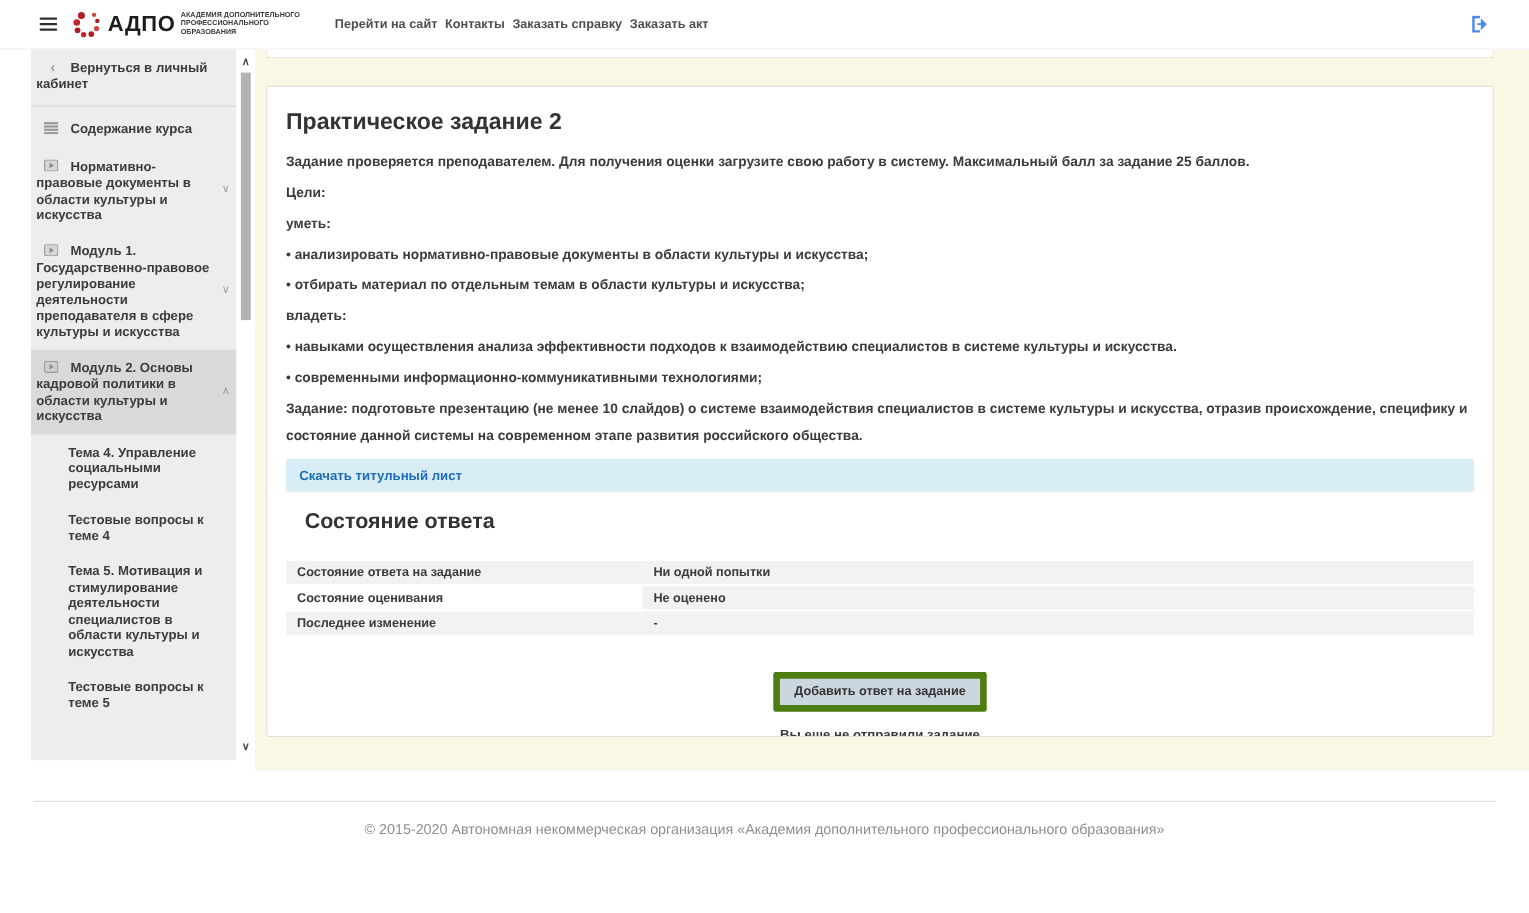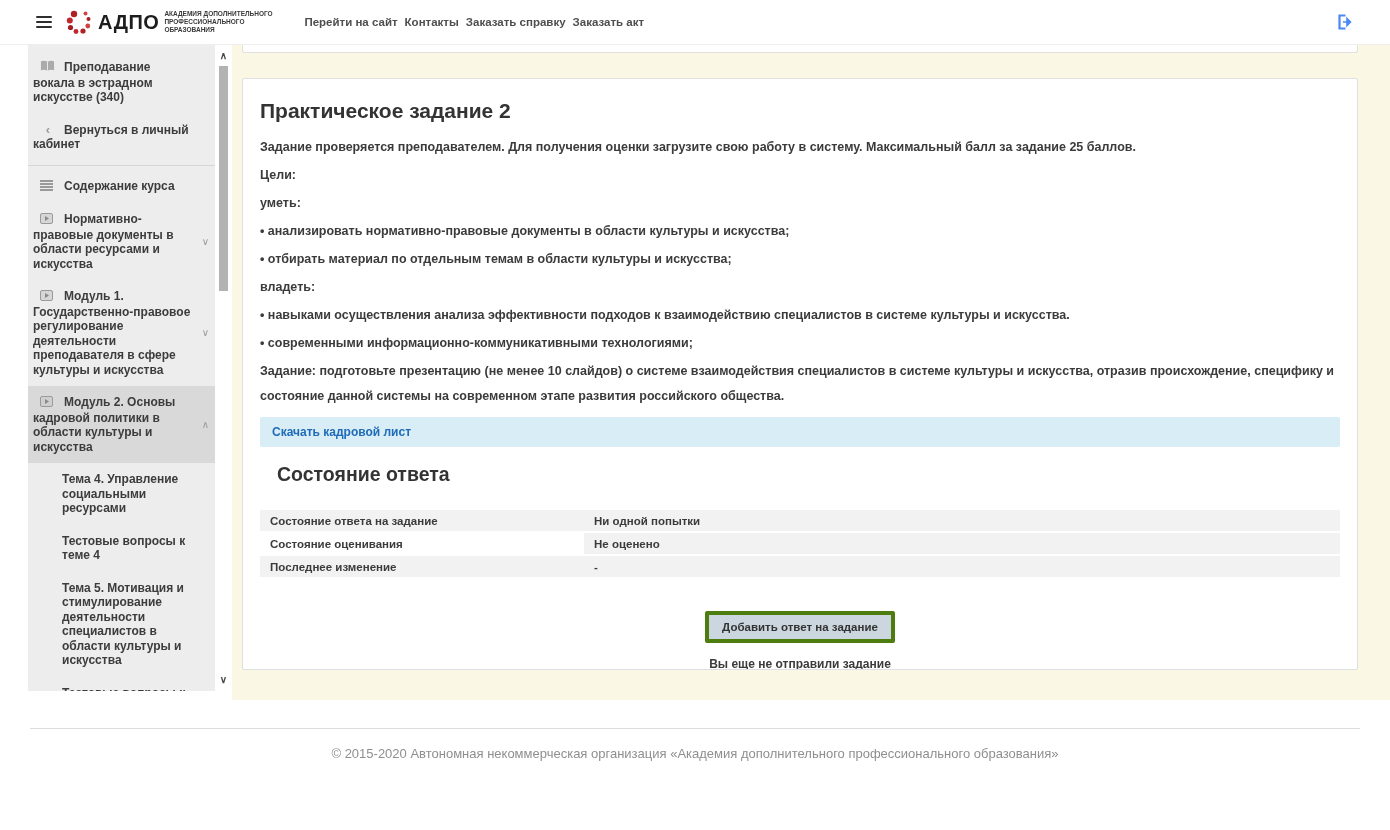--- a/index.html
+++ b/index.html
@@ -50,21 +50,21 @@
             padding-left:12px;border-radius:2px;}
   .dl-link{color:#1e6bb8;font-size:12px;font-weight:700;cursor:pointer;}
   .sec-h{font-size:19.5px;font-weight:700;color:#333;margin:16px 17px 0;}
   .status-tbl{width:100%;border-collapse:separate;border-spacing:0;margin-top:24px;}
   .status-tbl td{height:17px;padding:2px 10px;font-size:11.5px;font-weight:600;color:#3b3b3b;
                  background:#f2f2f2;border-bottom:2px solid #fff;vertical-align:middle;}
   .status-tbl td.lbl{width:30%;}
   .status-tbl tr.r2 td.lbl{background:#fff;}
   .status-tbl tr.r2 td.val{font-weight:700;}
   .btn-wrap{text-align:center;margin-top:32px;}
-  .add-btn{display:inline-block;background:#ccd6de;border:4px solid #4d7c0f;border-radius:2px;
+  .add-btn{display:inline-block;background:#ccd6de;border:6px solid #4d7c0f;border-radius:2px;
            font-family:"Liberation Sans",sans-serif;font-size:11.5px;font-weight:700;color:#333;
            padding:6px 13px;cursor:pointer;}
   .note{text-align:center;margin-top:14px;font-size:12px;font-weight:700;color:#3b3b3b;}
 
   
   .foot-hr{position:absolute;left:30px;top:728px;width:1330px;border:none;border-top:1px solid #ddd;margin:0;}
   .foot-txt{position:absolute;left:0;top:746px;width:1390px;text-align:center;
             font-size:13px;color:#8f8f8f;}
 </style>
 </head>
@@ -107,28 +107,20 @@
     <span class="logout">
       <svg width="16" height="16" viewBox="0 0 16 16">
         <path d="M9.5 1.5H3.5v13h6" fill="none" stroke="#4a89f5" stroke-width="2.2"></path>
         <path d="M7 8h7M11 4.5L14.5 8 11 11.5z" fill="#4a89f5" stroke="#4a89f5" stroke-width="1.6"></path>
       </svg>
     </span>
   </header>
 
   <aside class="sidebar">
 
-    <div class="s-row s-course">
-      <span class="s-ico">
-        <svg width="15" height="12" viewBox="0 0 16 12">
-          <path d="M1 1c2.5-.9 4.6-.9 7 .5 2.4-1.4 4.5-1.4 7-.5v9.6c-2.5-.9-4.6-.9-7 .5-2.4-1.4-4.5-1.4-7-.5z" fill="#ababab"></path>
-          <line x1="8" y1="1.6" x2="8" y2="11" stroke="#ededed" stroke-width="1"></line>
-        </svg>
-      </span><span>Преподавание вокала в эстрадном искусстве (340)</span>
-    </div>
 
     <div class="s-row s-back">
       <span class="s-lt">‹</span><span>Вернуться в личный кабинет</span>
     </div>
 
     <hr class="s-div">
 
     <div class="s-row">
       <span class="s-ico">
         <svg width="13" height="11" viewBox="0 0 13 11">
@@ -139,21 +131,21 @@
         </svg>
       </span><span>Содержание курса</span>
     </div>
 
     <div class="s-row">
       <span class="s-ico">
         <svg width="13" height="11" viewBox="0 0 13 11">
             <rect x=".5" y=".5" width="12" height="10" rx="1.5" fill="#d6d6d6" stroke="#9a9a9a"></rect>
             <path d="M5 3l4 2.5L5 8z" fill="#8a8a8a"></path>
           </svg>
-      </span><span>Нормативно-правовые документы в области ресурсами и искусства</span>
+      </span><span>Нормативно-правовые документы в области культуры и искусства</span>
       <span class="s-chev">∨</span>
     </div>
 
     <div class="s-row">
       <span class="s-ico">
         <svg width="13" height="11" viewBox="0 0 13 11">
             <rect x=".5" y=".5" width="12" height="10" rx="1.5" fill="#d6d6d6" stroke="#9a9a9a"></rect>
             <path d="M5 3l4 2.5L5 8z" fill="#8a8a8a"></path>
           </svg>
       </span><span>Модуль 1. Государственно-правовое регулирование деятельности преподавателя в сфере культуры и искусства</span>
@@ -201,21 +193,21 @@
     <p class="body-p">Цели:</p>
     <p class="body-p">уметь:</p>
     <p class="body-p">• анализировать нормативно-правовые документы в области культуры и искусства;</p>
     <p class="body-p">• отбирать материал по отдельным темам в области культуры и искусства;</p>
     <p class="body-p">владеть:</p>
     <p class="body-p">• навыками осуществления анализа эффективности подходов к взаимодействию специалистов в системе культуры и искусства.</p>
     <p class="body-p">• современными информационно-коммуникативными технологиями;</p>
     <p class="body-p">Задание: подготовьте презентацию (не менее 10 слайдов) о системе взаимодействия специалистов в системе культуры и искусства, отразив происхождение, специфику и состояние данной системы на современном этапе развития российского общества.</p>
 
     <div class="info-box">
-      <span class="dl-link">Скачать кадровой лист</span>
+      <span class="dl-link">Скачать титульный лист</span>
     </div>
 
     <h2 class="sec-h">Состояние ответа</h2>
 
     <table class="status-tbl">
       <tbody>
         <tr class="r1">
           <td class="lbl">Состояние ответа на задание</td>
           <td class="val">Ни одной попытки</td>
         </tr>

